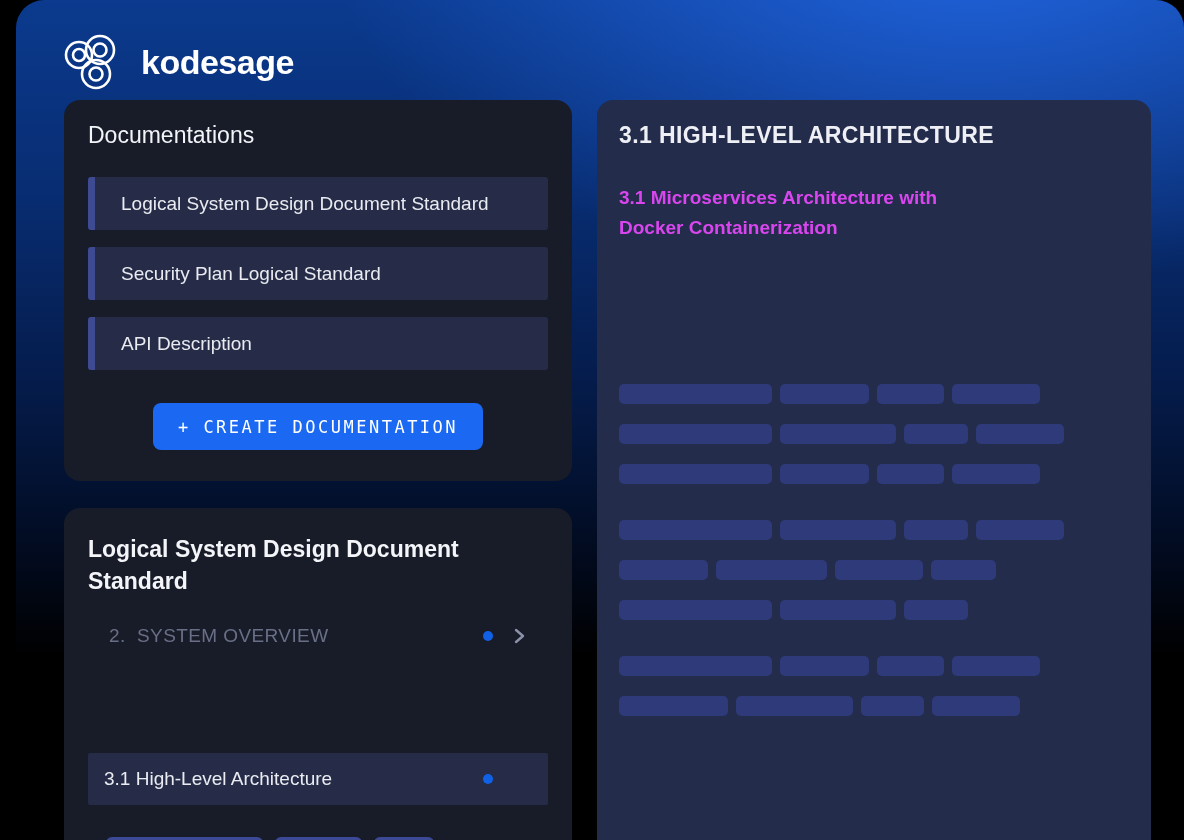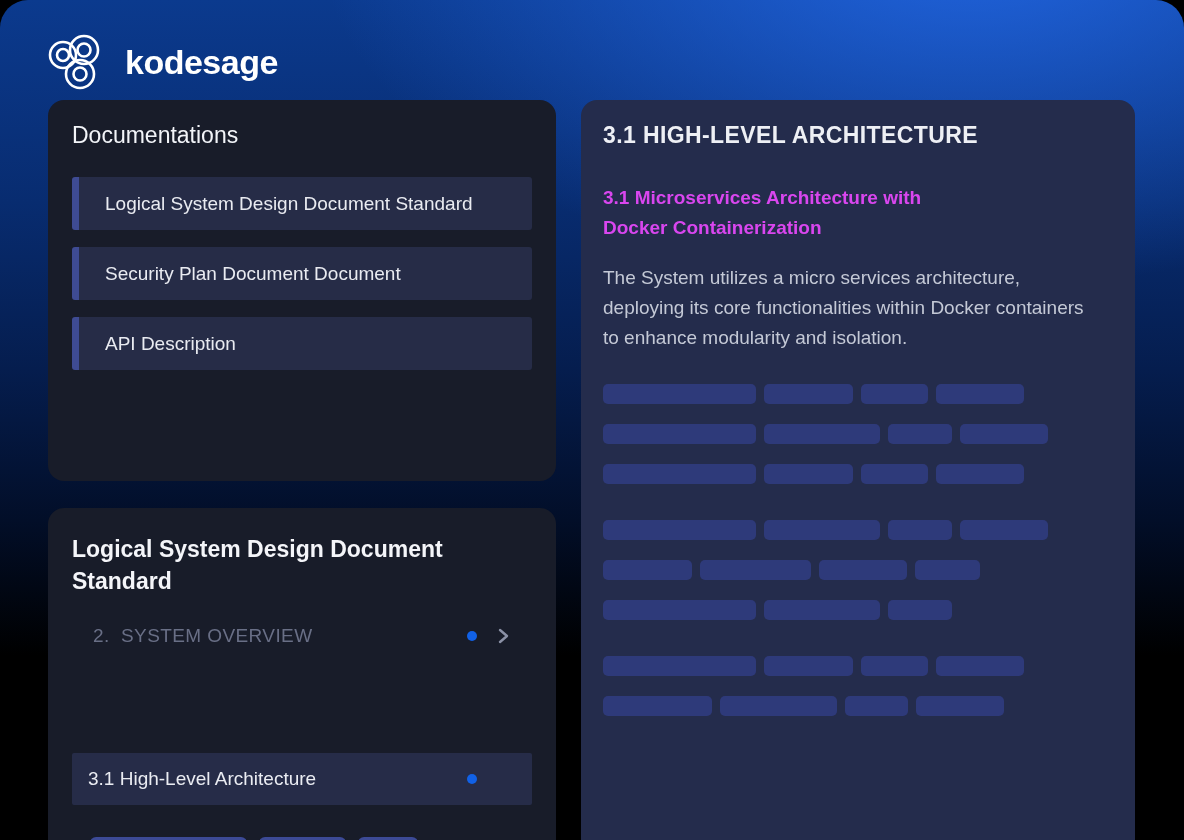--- a/index.html
+++ b/index.html
@@ -4,20 +4,21 @@
 <style>
   * { margin:0; padding:0; box-sizing:border-box; }
   html,body { width:1184px; height:840px; background:#000; overflow:hidden;
               font-family:"Liberation Sans", sans-serif; }
 
   .window {
     position:absolute; inset:0; border-radius:28px; overflow:hidden;
     background:
       radial-gradient(ellipse 85% 65% at 82% -8%, rgba(37,108,238,.85) 0%, rgba(37,108,238,0) 65%),
       linear-gradient(180deg, #0b3a8e 0%, #082c70 24%, #051d4e 44%, #020e28 62%, #000 78%);
+    margin-left: 16px;
   }
 
   
   .brand { position:absolute; left:45px; top:33px; display:flex; align-items:center; }
   .brand-icon { width:60px; height:58px; }
   .brand-name { color:#fff; font-size:34px; font-weight:700; letter-spacing:-0.5px; margin-left:20px; }
 
   
   .panel { position:absolute; background:#181c29; border-radius:16px; }
   .panel-docs    { left:48px;  top:100px; width:508px; height:381px; }
@@ -85,26 +86,27 @@
     <span class="brand-name">kodesage</span>
   </div>
 
   <div class="panel panel-docs">
     <div class="panel-title docs-title">Documentations</div>
     <div class="doc-list">
       <div class="doc-item">
         <span>Logical System Design Document Standard</span>
       </div>
       <div class="doc-item">
-        <span>Security Plan Document Document</span>
+        <span>Security Plan Logical Standard</span>
       </div>
       <div class="doc-item">
         <span>API Description</span>
       </div>
     </div>
+    <button class="create-btn">+ CREATE DOCUMENTATION</button>
   </div>
 
   <div class="panel panel-outline">
     <div class="panel-title outline-title">Logical System Design Document Standard</div>
 
     <div class="sec-row sec-row-2">
       <span class="sec-label sec-muted">2.  SYSTEM OVERVIEW</span>
       <span class="dot"></span>
       <svg class="chev" viewBox="0 0 22 22" fill="none" stroke="#8b91a6" stroke-width="2.4" stroke-linecap="round" stroke-linejoin="round">
         <polyline points="8 5 15 11 8 17"></polyline>
@@ -120,21 +122,20 @@
     <div class="outline-skeletons" id="outline-skeletons">
         <div class="sk-block" style="width: 157px;"></div>
         <div class="sk-block" style="width: 87px;"></div>
         <div class="sk-block" style="width: 60px;"></div>
       </div>
   </div>
 
   <div class="panel panel-content">
     <div class="panel-title content-title">3.1 HIGH-LEVEL ARCHITECTURE</div>
     <div class="content-subtitle">3.1 Microservices Architecture with Docker Containerization</div>
-    <div class="content-paragraph">The System utilizes a micro services architecture, deploying its core functionalities within Docker containers to enhance modularity and isolation.</div>
     <div class="content-skeletons" id="content-skeletons">
         <div class="sk-row">
           <div class="sk-block" style="width: 153px;"></div>
           <div class="sk-block" style="width: 89px;"></div>
           <div class="sk-block" style="width: 67px;"></div>
           <div class="sk-block" style="width: 88px;"></div>
         </div>
         <div class="sk-row">
           <div class="sk-block" style="width: 153px;"></div>
           <div class="sk-block" style="width: 116px;"></div>

